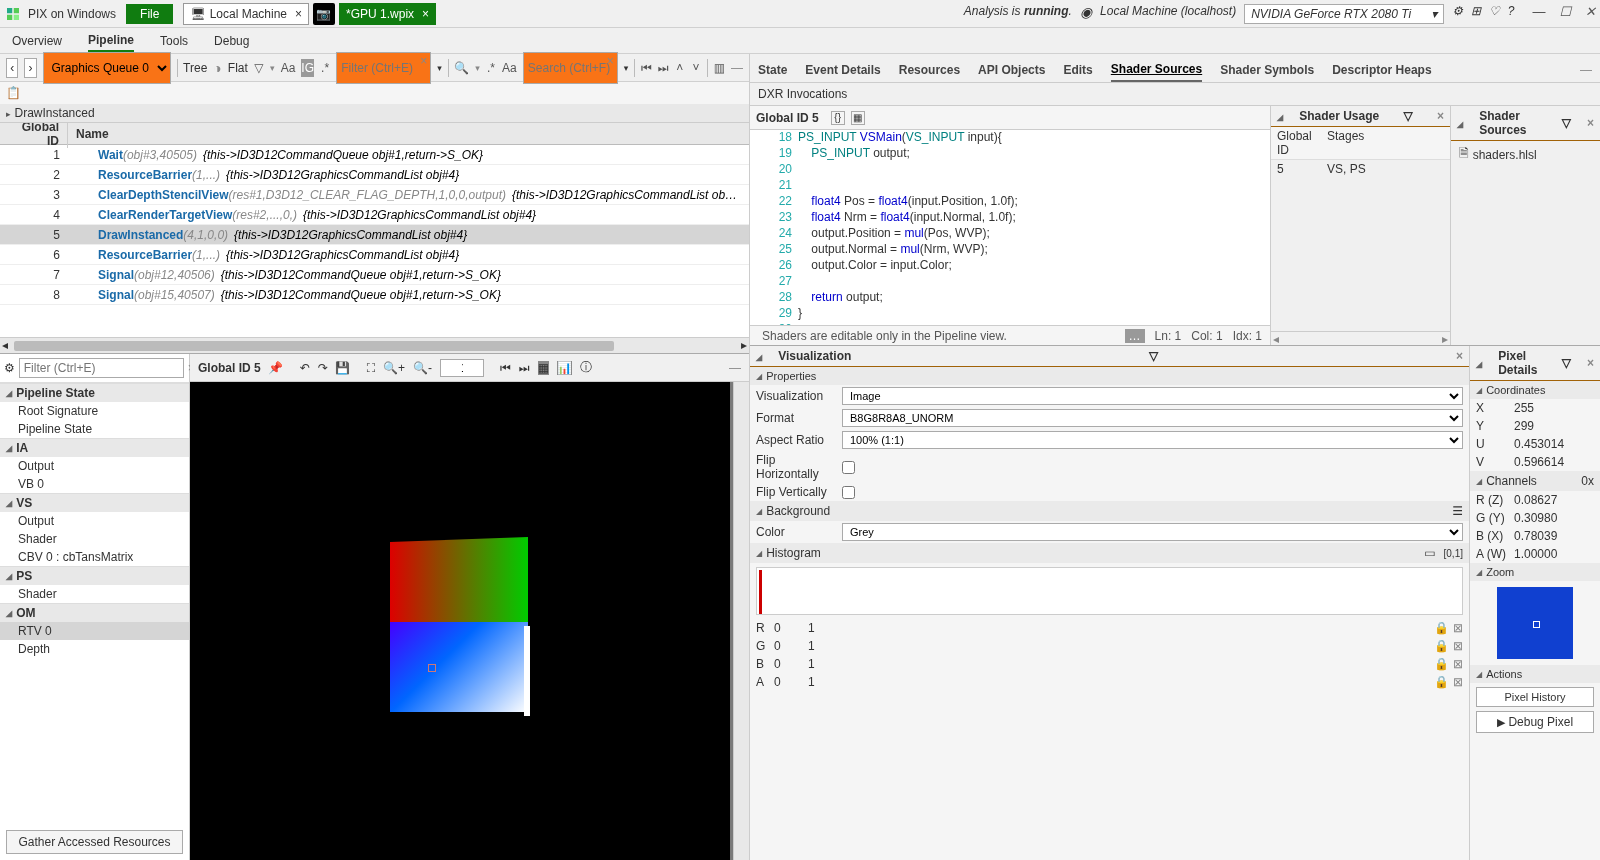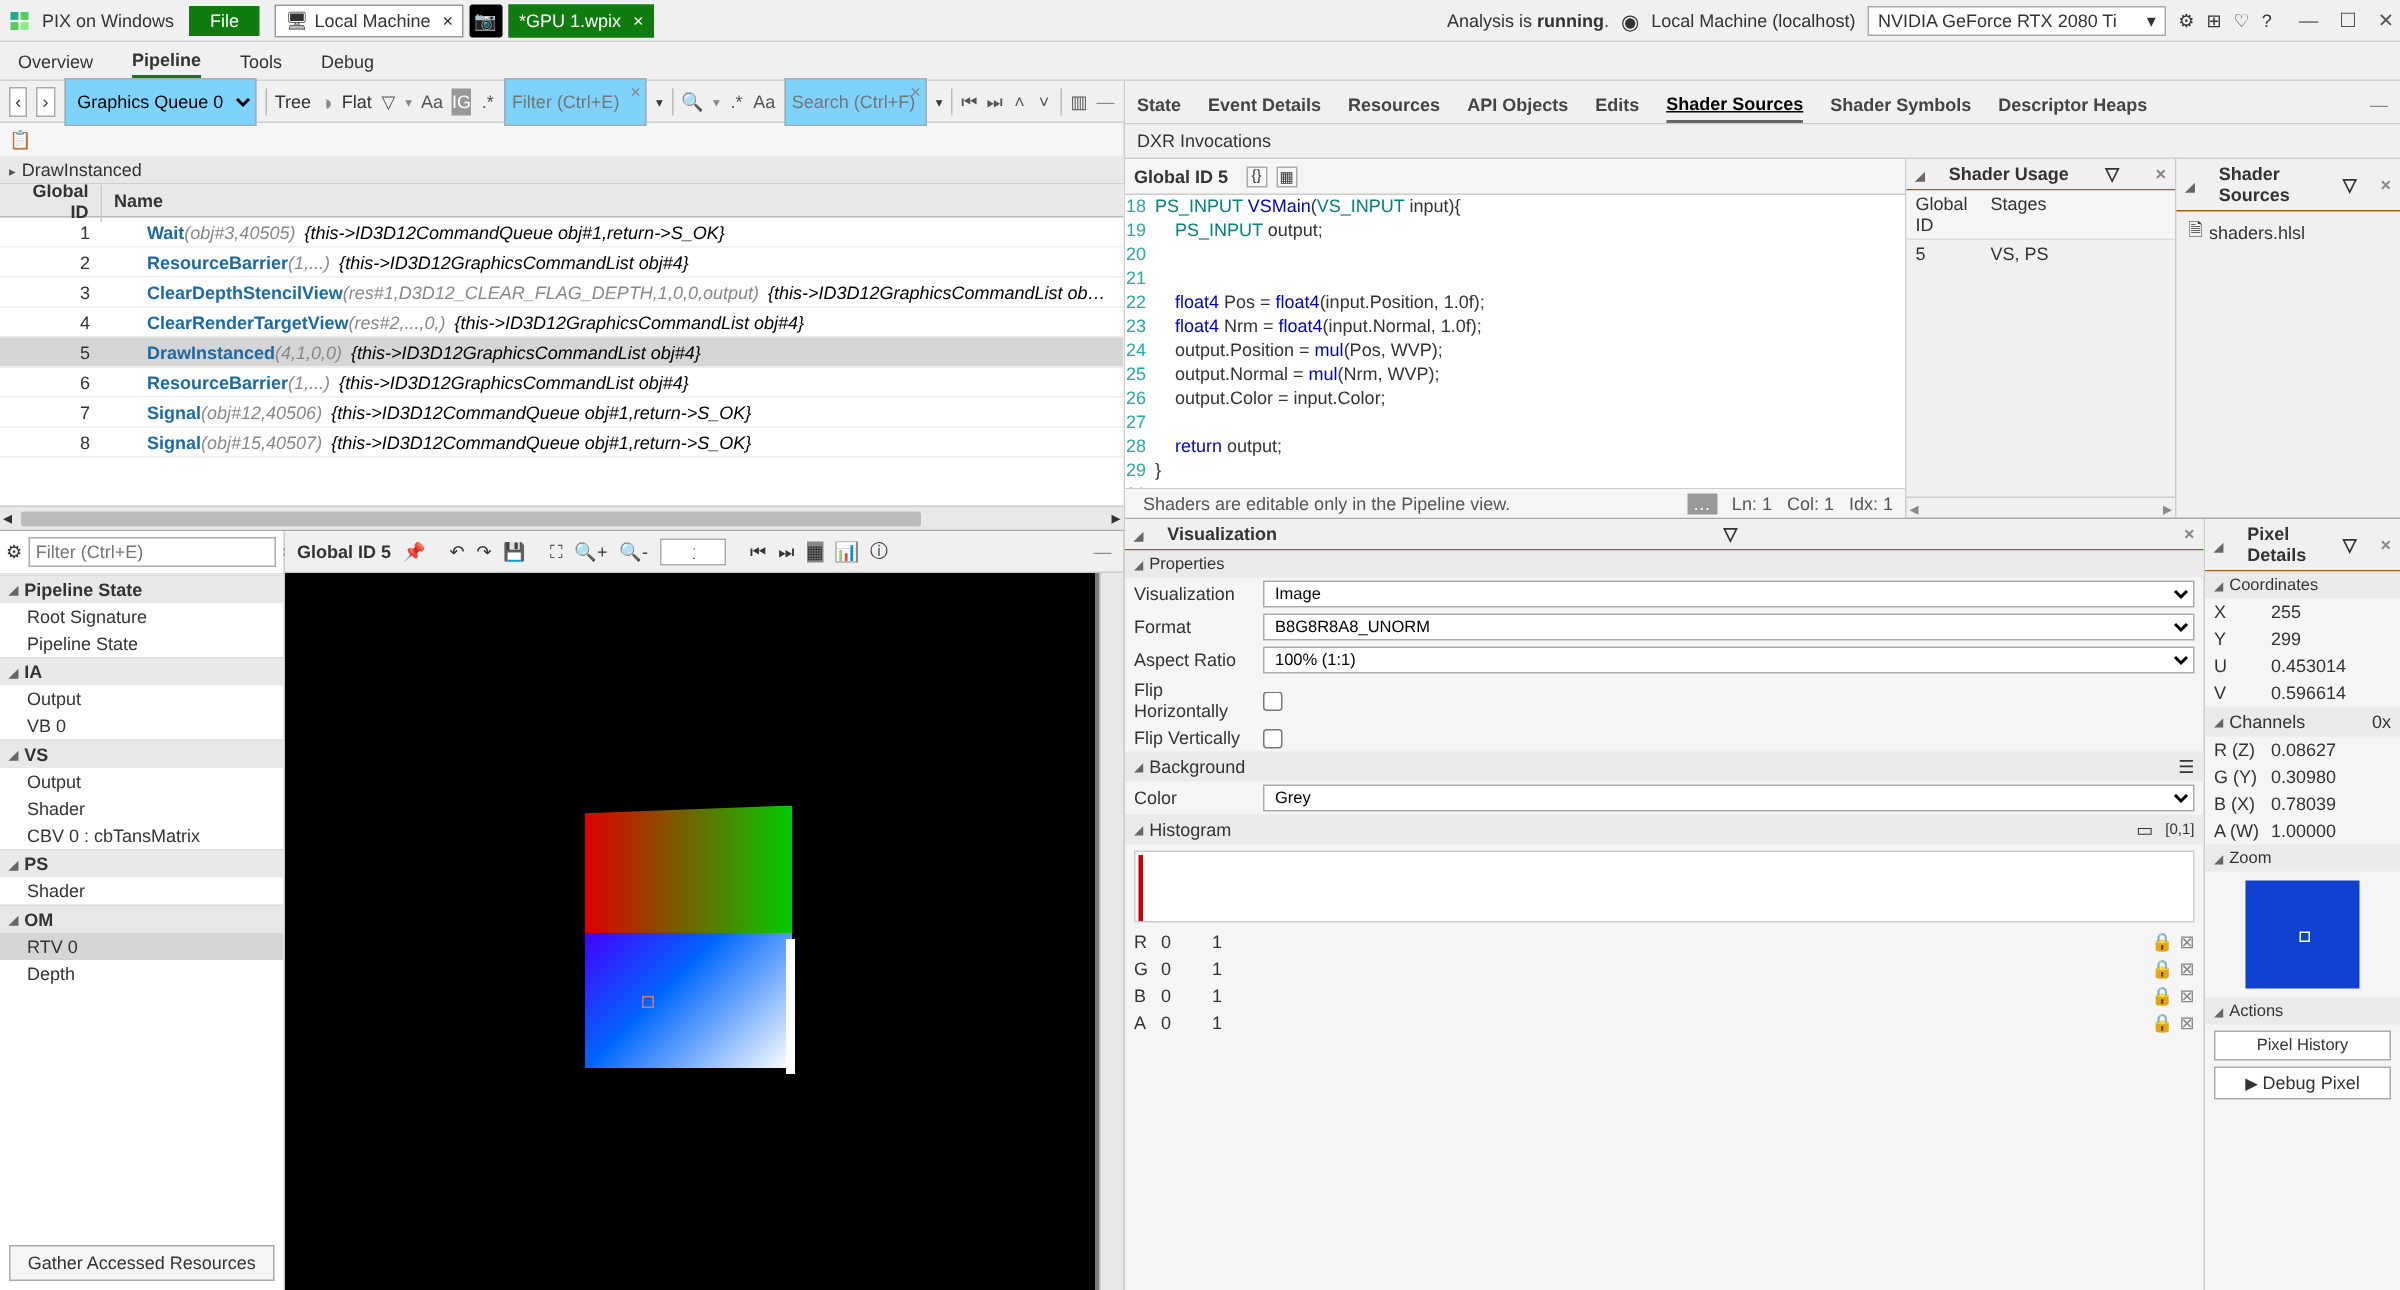--- a/index.html
+++ b/index.html
@@ -6,33 +6,33 @@
 body { background:#f0f0f0; width:1600px; height:860px; overflow:hidden; color:#333; }
 .titlebar { height:28px; background:#f0f0f0; display:flex; align-items:center; padding:0 4px; border-bottom:1px solid #d0d0d0; }
 .titlebar .logo { width:18px; height:18px; margin-right:6px; }
 .titlebar .app-name { font-weight:normal; margin-right:10px; }
 .titlebar .file-btn { background:#107c10; color:#fff; padding:3px 14px; margin-right:10px; }
 .tab-strip { display:flex; align-items:center; gap:2px; }
 .doc-tab { display:flex; align-items:center; background:#fff; border:1px solid #999; padding:2px 6px; gap:4px; height:22px; }
 .doc-tab.active { background:#107c10; color:#fff; border-color:#107c10; }
 .doc-tab .tab-close { margin-left:4px; cursor:pointer; }
 .camera-icon { width:22px; height:22px; background:#000; color:#fff; display:flex; align-items:center; justify-content:center; margin:0 2px; border-radius:2px; }
-.titlebar .right { margin-left:auto; display:flex; align-items:center; gap:8px; }
+.titlebar .right { margin-left:auto; display:flex; align-items:flex-start; gap:8px;font-style:italic; }
 .gpu-select { border:1px solid #aaa; padding:2px 6px; background:#fff; display:flex; align-items:center; gap:20px; }
 .win-controls { display:flex; gap:14px; margin-left:10px; }
 .win-controls span { cursor:pointer; font-size:13px; color:#555; }
 .menubar { height:26px; display:flex; align-items:center; padding:0 12px; gap:26px; border-bottom:1px solid #d0d0d0; background:#f0f0f0; }
 .menubar .item { padding:3px 0; cursor:pointer; }
 .menubar .item.active { border-bottom:2px solid #107c10; font-weight:600; }
 .main { display:flex; height:806px; }
 .left-col { width:750px; display:flex; flex-direction:column; background:#f5f5f5; border-right:1px solid #ccc; }
 .right-col { flex:1; display:flex; flex-direction:column;justify-content:flex-end; }
 .toolbar { height:28px; display:flex; align-items:center; padding:0 6px; gap:6px; border-bottom:1px solid #d0d0d0; background:#f0f0f0; }
 .toolbar .nav-btn { border:1px solid #aaa; width:20px; height:20px; display:flex; align-items:center; justify-content:center; background:#fff; cursor:pointer; }
-.toolbar select, .toolbar input { border:1px solid #aaa; height:32px; padding:0 4px; background:#7dd3fc; }
+.toolbar select, .toolbar input { border:1px solid #aaa; height:32px; padding:0 4px; background:#f97316; }
 .toolbar .ico { width:18px; height:18px; display:flex; align-items:center; justify-content:center; cursor:pointer; color:#555; }
 .toolbar .ico.active { background:#999; color:#fff; }
 .toolbar .sep { width:1px; height:18px; background:#bbb; }
 .toolbar2 { height:22px; padding:0 6px; display:flex; align-items:center; }
 .section-hdr { background:#e8e8e8; padding:2px 6px; font-size:11px; display:flex; align-items:center; gap:4px; border-bottom:1px solid #ccc; }
 .section-hdr .tri::before { content:"▸"; font-size:9px; color:#555; }
 .event-table { flex:0 0 214px; overflow:hidden; position:relative; background:#fff;}
 .event-table .hdr { display:flex; background:#e8e8e8; border-bottom:1px solid #bbb; height:22px; align-items:center; }
 .event-table .hdr .col { padding:0 8px; font-weight:600; }
 .event-table .hdr .col-id { width:68px; text-align:right; border-right:1px solid #ccc; }
@@ -71,21 +71,21 @@
 .right-tabs { display:flex; flex-wrap:wrap; border-bottom:1px solid #ccc; background:#f0f0f0; padding:4px 8px 0; gap:18px; align-items:center;}
 .right-tabs .rtab { padding:4px 0; cursor:pointer; font-weight:600; color:#444;}
 .right-tabs .rtab.active { color:#000; border-bottom:2px solid #666;}
 .right-tabs .min { margin-left:auto; color:#888;}
 .sub-tab-row { padding:4px 8px; border-bottom:1px solid #ccc; background:#f0f0f0;}
 .code-area { display:flex; height:240px; border-bottom:1px solid #aaa;}
 .code-main { flex:1; display:flex; flex-direction:column; position:relative;}
 .code-hdr { height:24px; display:flex; align-items:center; padding:0 6px; gap:6px; border-bottom:1px solid #ccc; background:#f5f5f5;}
 .code-body { flex:1; background:#fff; overflow:auto; font-family:Consolas,monospace; font-size:12px; position:relative;}
 .code-line { display:flex; height:16px;}
-.code-line .ln { width:20px; text-align:right; color:#2aa; padding-right:6px;}
+.code-line .ln { width:48px; text-align:right; color:#2aa; padding-right:6px;}
 .code-line .txt { flex:1; white-space:pre;}
 .kw { color:#0000cc;} .typ { color:#008080;}
 .code-footer { height:20px; border-top:1px solid #ccc; display:flex; align-items:center; justify-content:flex-end; padding:0 8px; gap:10px; background:#f5f5f5; font-size:11px; color:#555;}
 .code-footer .readonly { flex:1; text-align:left; padding-left:4px;}
 .code-side { width:180px; border-left:1px solid #ccc; display:flex; flex-direction:column;}
 .code-side2 { width:150px; border-left:1px solid #ccc;}
 .panel-hdr { display:flex; align-items:center; padding:3px 6px; background:#f0f0f0; border-bottom:1px solid #a16207; font-weight:700; gap:16px;}
 .panel-hdr .tri2::before{content:"◢"; font-size:8px; color:#666;}
 .panel-hdr .close { margin-left:auto; cursor:pointer; color:#888;}
 .usage-hdr { display:flex; font-size:11px; background:#f5f5f5; border-bottom:1px solid #ddd;}

